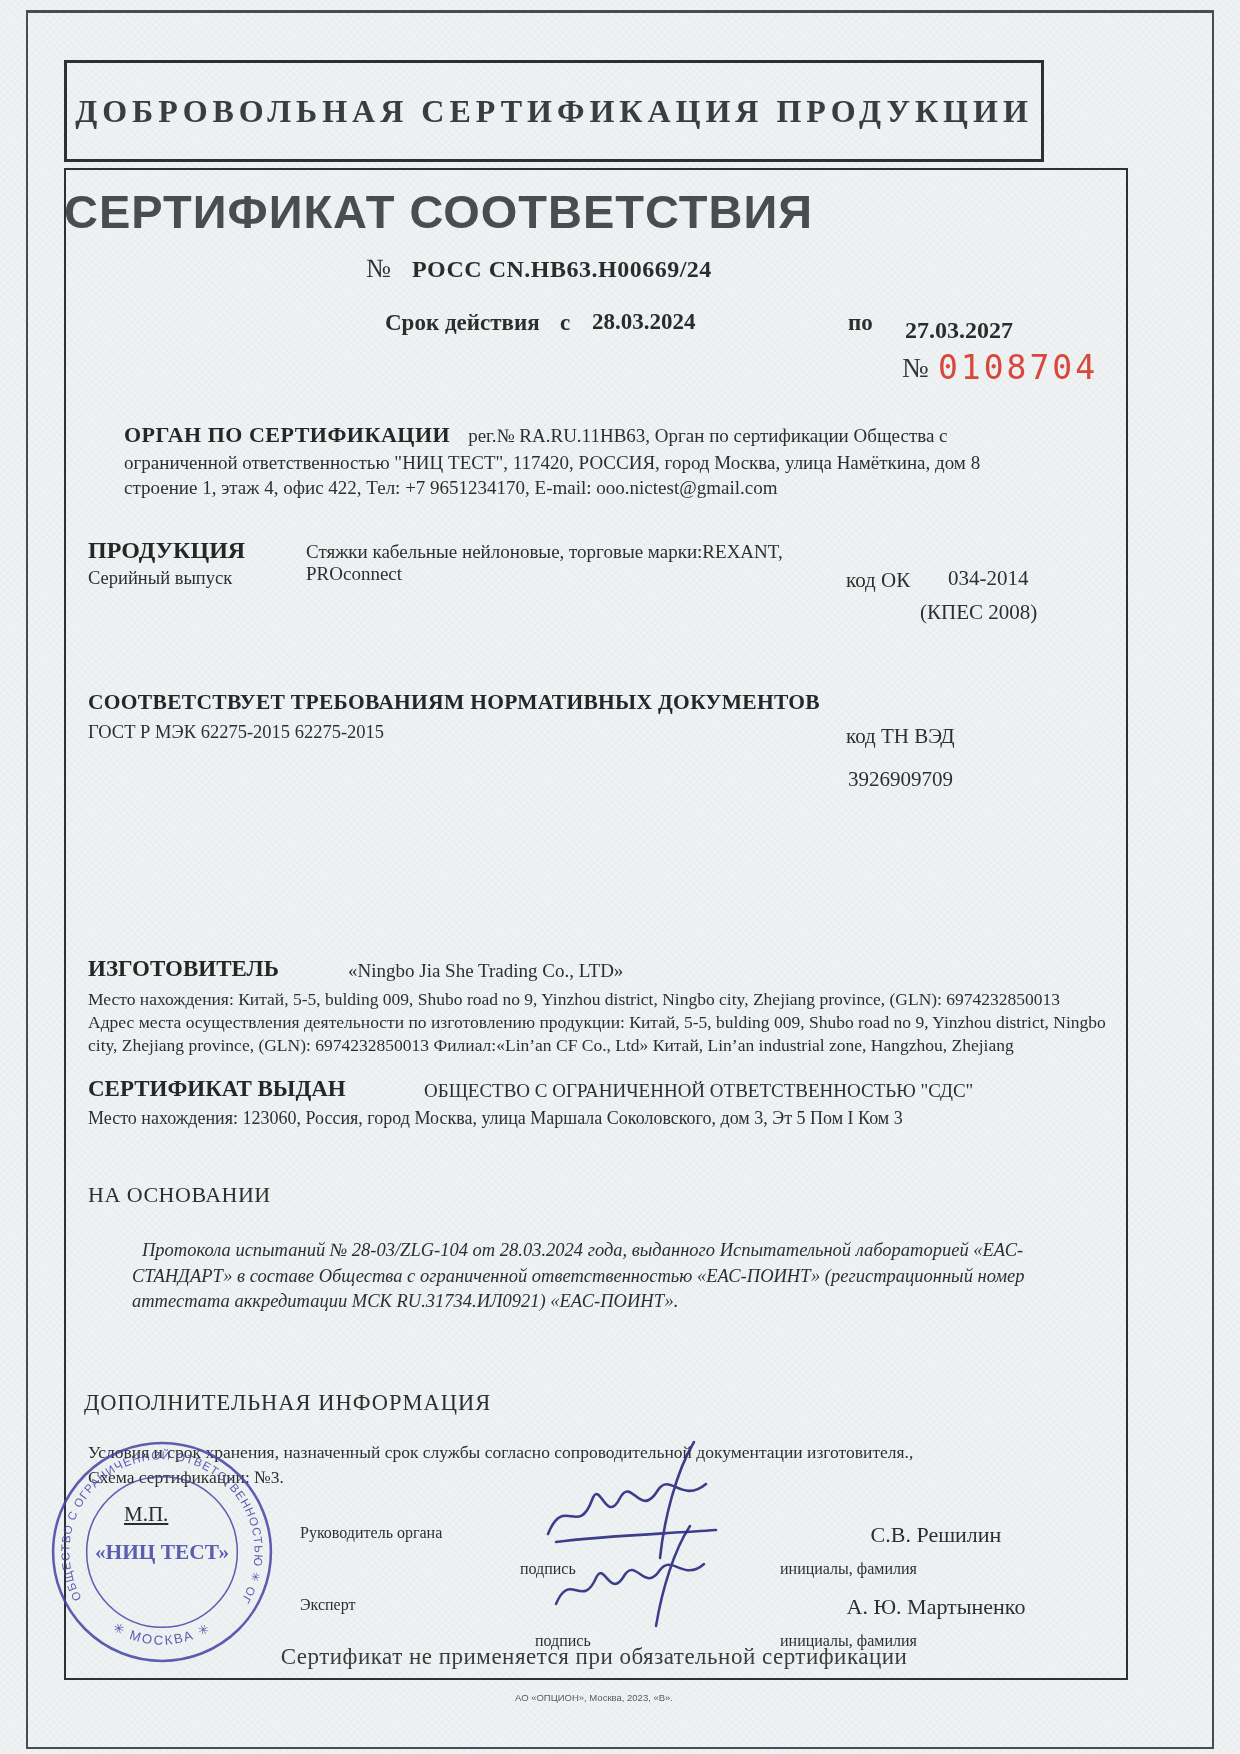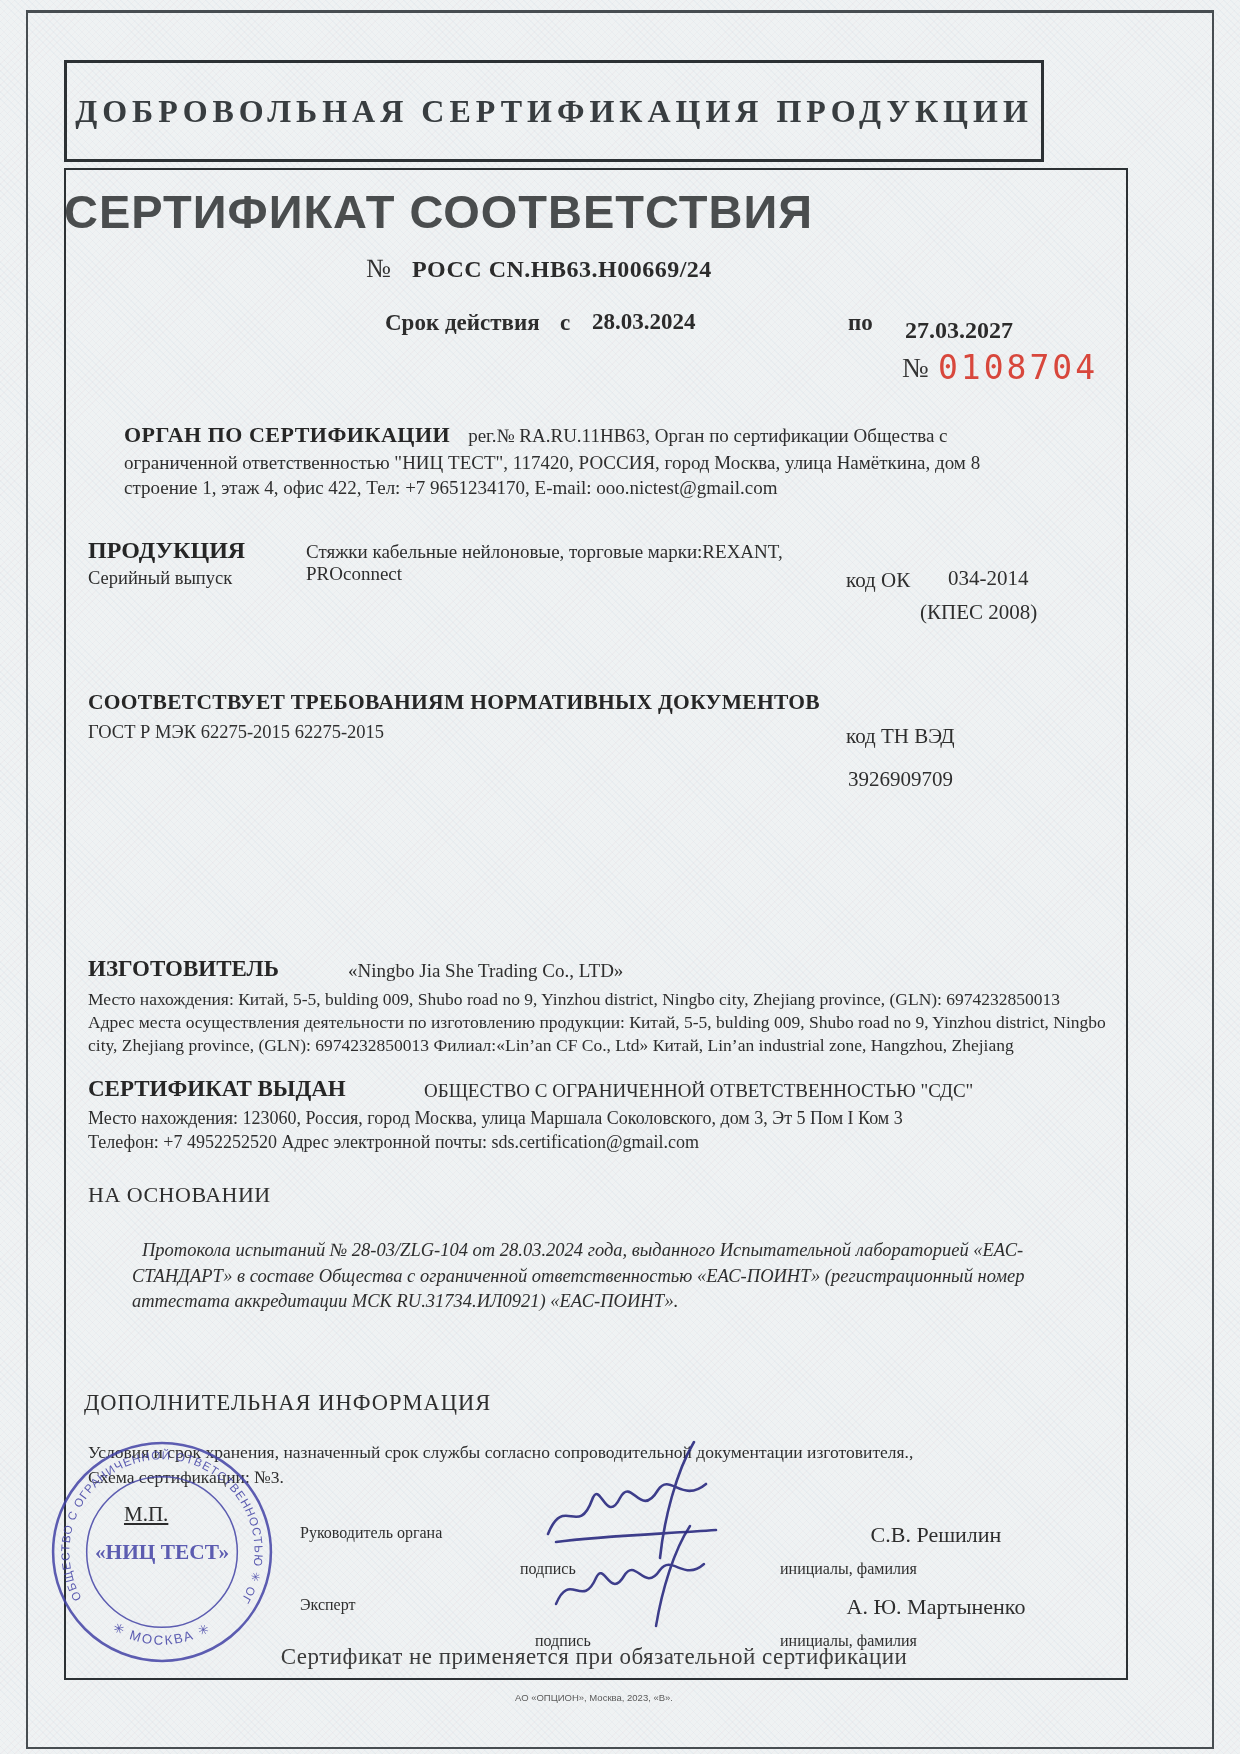--- a/index.html
+++ b/index.html
@@ -74,21 +74,20 @@
   <div class="abs ts" style="left:312px;top:960px;">«Ningbo Jia She Trading Co., LTD»</div>
   <div class="abs" style="left:88px;top:988px;width:1028px;font-size:17.5px;line-height:1.32;">
     <div>Место нахождения: Китай, 5-5, bulding 009, Shubo road no 9, Yinzhou district, Ningbo city, Zhejiang province, (GLN): 6974232850013</div>
     <div>Адрес места осуществления деятельности по изготовлению продукции: Китай, 5-5, bulding 009, Shubo road no 9, Yinzhou district, Ningbo city, Zhejiang province, (GLN): 6974232850013 Филиал:«Lin’an CF Co., Ltd» Китай, Lin’an industrial zone, Hangzhou, Zhejiang</div>
   </div>
 
   <div class="abs hb" style="left:88px;top:1076px;font-size:23px;color:#262626;">СЕРТИФИКАТ ВЫДАН</div>
   <div class="abs ts" style="left:388px;top:1080px;">ОБЩЕСТВО С ОГРАНИЧЕННОЙ ОТВЕТСТВЕННОСТЬЮ "СДС"</div>
   <div class="abs" style="left:88px;top:1106px;width:1000px;font-size:18px;line-height:1.35;">
     <div>Место нахождения: 123060, Россия, город Москва, улица Маршала Соколовского, дом 3, Эт 5 Пом I Ком 3</div>
-    <div>Телефон: +7 4952252520 Адрес электронной почты: sds.certification@gmail.com</div>
   </div>
 
   <div class="abs hs" style="left:88px;top:1182px;font-size:22px;letter-spacing:.5px;">НА ОСНОВАНИИ</div>
   <div class="abs ts" style="left:96px;top:1238px;width:980px;font-size:18.5px;line-height:1.38;text-indent:10px;font-style:italic;">Протокола испытаний № 28-03/ZLG-104 от 28.03.2024 года, выданного Испытательной лабораторией «ЕАС-СТАНДАРТ» в составе Общества с ограниченной ответственностью «ЕАС-ПОИНТ» (регистрационный номер аттестата аккредитации МСК RU.31734.ИЛ0921) «ЕАС-ПОИНТ».</div>
 
   <div class="abs hs" style="left:84px;top:1390px;font-size:22.5px;letter-spacing:1px;">ДОПОЛНИТЕЛЬНАЯ ИНФОРМАЦИЯ</div>
   <div class="abs" style="left:88px;top:1440px;width:950px;font-size:17.5px;line-height:1.4;">
     <div>Условия и срок хранения, назначенный срок службы согласно сопроводительной документации изготовителя.,</div>
     <div>Схема сертификации: №3.</div>
   </div>

